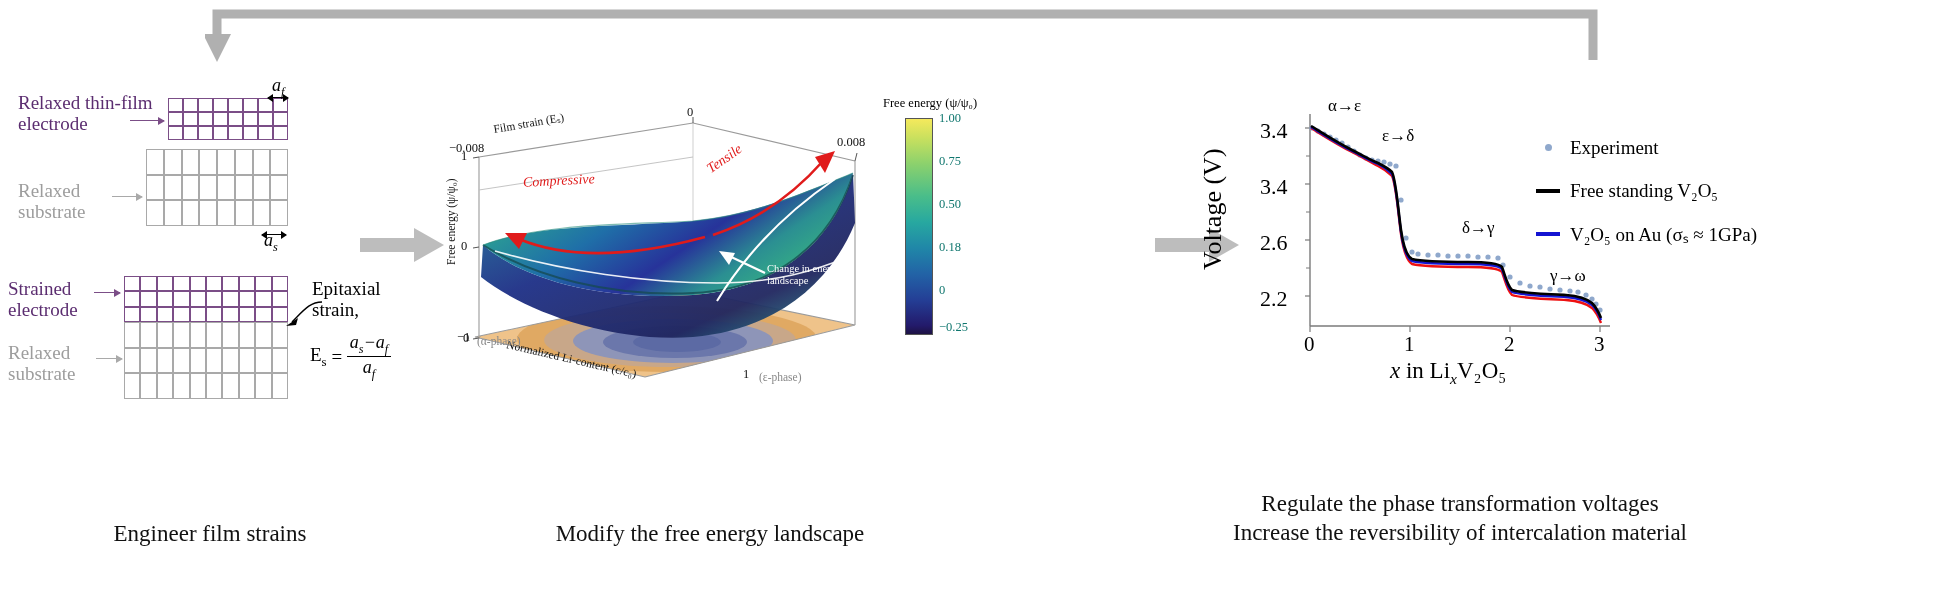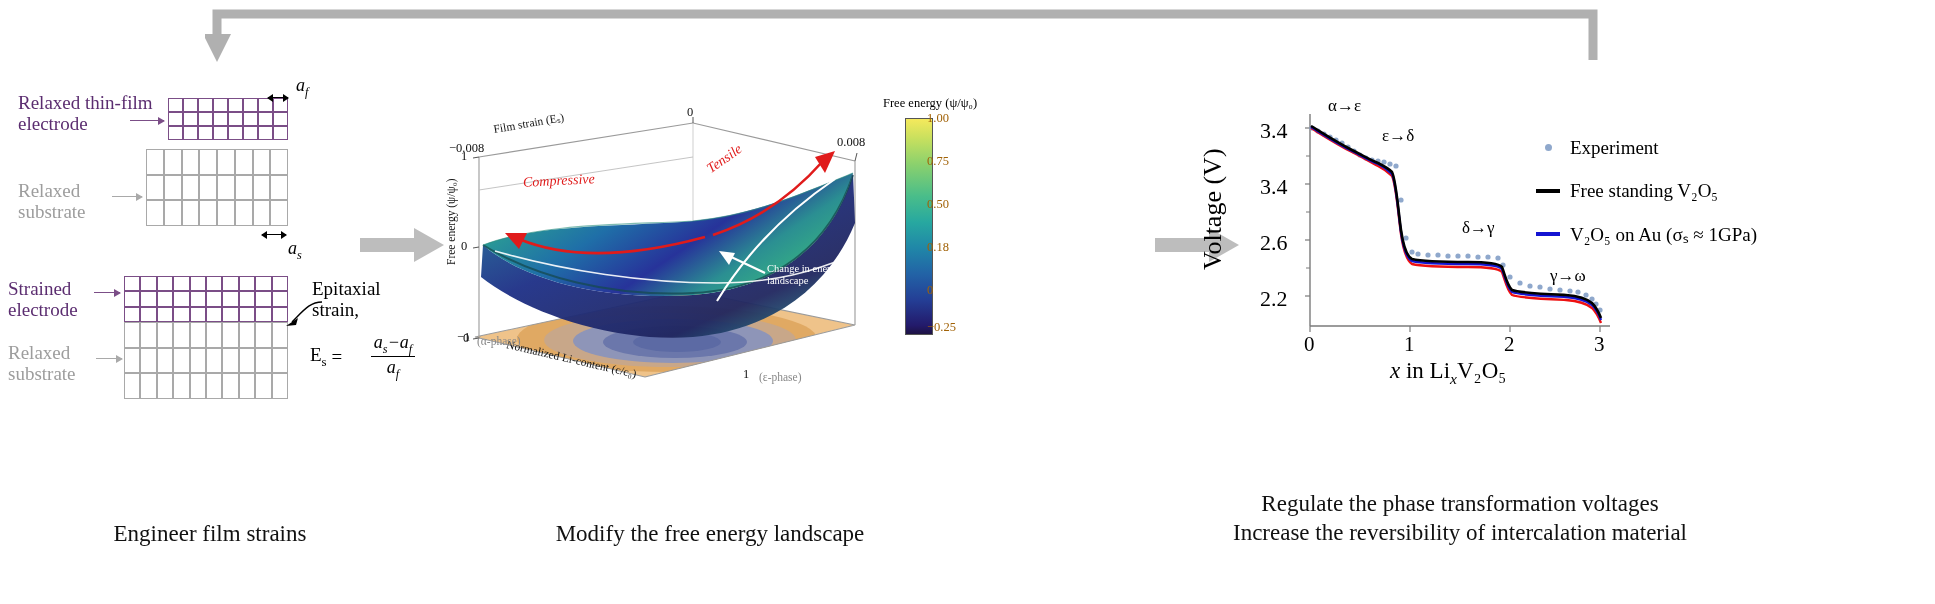--- a/index.html
+++ b/index.html
@@ -27,21 +27,21 @@
   .arrowline::after{content:"";position:absolute;right:-1px;top:-4px;
       border-left:7px solid currentColor;border-top:4px solid transparent;
       border-bottom:4px solid transparent;}
 
   .dimarrow{position:absolute;height:0;border-top:1.8px solid #000;}
   .dimarrow::before,.dimarrow::after{content:"";position:absolute;top:-4px;
       border-top:4px solid transparent;border-bottom:4px solid transparent;}
   .dimarrow::before{left:-1px;border-right:6px solid #000;}
   .dimarrow::after{right:-1px;border-left:6px solid #000;}
 
-  .eq{font-style:italic;font-size:18px;margin-left:24px;}
+  .eq{font-style:italic;font-size:18px;}
   .frac{display:inline-block;vertical-align:middle;text-align:center;}
   .frac .num{display:block;padding:0 3px;border-bottom:1.3px solid #000;}
   .frac .den{display:block;padding:0 3px;}
   sub{font-size:.68em;}
   .it{font-style:italic;}
 
   
   .blockarrow{position:absolute;height:34px;}
 
   
@@ -50,21 +50,21 @@
   .tick{position:absolute;font-size:12.5px;color:#111;}
   .red{color:#e01b1b;font-style:italic;font-size:14px;}
   .whitetxt{color:#fff;font-size:10.5px;line-height:1.15;}
 
   
   #colorbar-group{left:895px;top:96px;width:130px;height:240px;}
   #colorbar-gradient{position:absolute;left:10px;top:22px;width:26px;height:215px;
      background:linear-gradient(to bottom,#f5e95c 0%,#c8e05e 9%,#8bd16d 21%,
         #49bd8a 36%,#27a8a0 48%,#2087a8 60%,#2263a6 72%,#243f96 84%,#231a6b 96%,#1d1244 100%);
      border:1px solid #555;}
-  .cbtick{position:absolute;left:32px;font-size:12.5px;color:#a16207;}
+  .cbtick{position:absolute;left:44px;font-size:12.5px;color:#0f766e;}
 
   
   #panel-voltage{left:1250px;top:100px;width:420px;height:290px;}
   #legend{position:absolute;left:1535px;top:118px;width:380px;}
   .legrow{display:flex;align-items:center;gap:9px;height:27px;font-size:19px;margin-top:16px;}
   .legmark{width:26px;display:flex;justify-content:center;align-items:center;}
   .legline{width:24px;height:4px;}
   .legdot{width:7px;height:7px;border-radius:50%;background:#8fa8cc;}
   .phase{position:absolute;font-size:17px;}
 
@@ -146,21 +146,21 @@
       <div></div>
       <div></div>
       <div></div>
     <div></div>
       <div></div>
       <div></div>
       <div></div>
   </div>
 
   <div class="dimarrow" style="left:262px;top:164px;width:24px;"></div>
-  <div class="lbl lbl-blk eq nosel" style="left:264px;top:168px;">
+  <div class="lbl lbl-blk eq nosel" style="left:264px;top:160px;">
     <span>a</span><sub>s</sub>
   </div>
 
   <div class="lbl lbl-film nosel" style="left:8px;top:208px;">
     <div>Strained</div>
     <div>electrode</div>
   </div>
   <div class="arrowline film" style="left:94px;top:222px;width:26px;"></div>
 
   <div class="lat film" style="left:124px;top:206px;width:164px;height:46px;grid-template-columns:repeat(10,1fr);grid-template-rows:repeat(3,1fr);">

